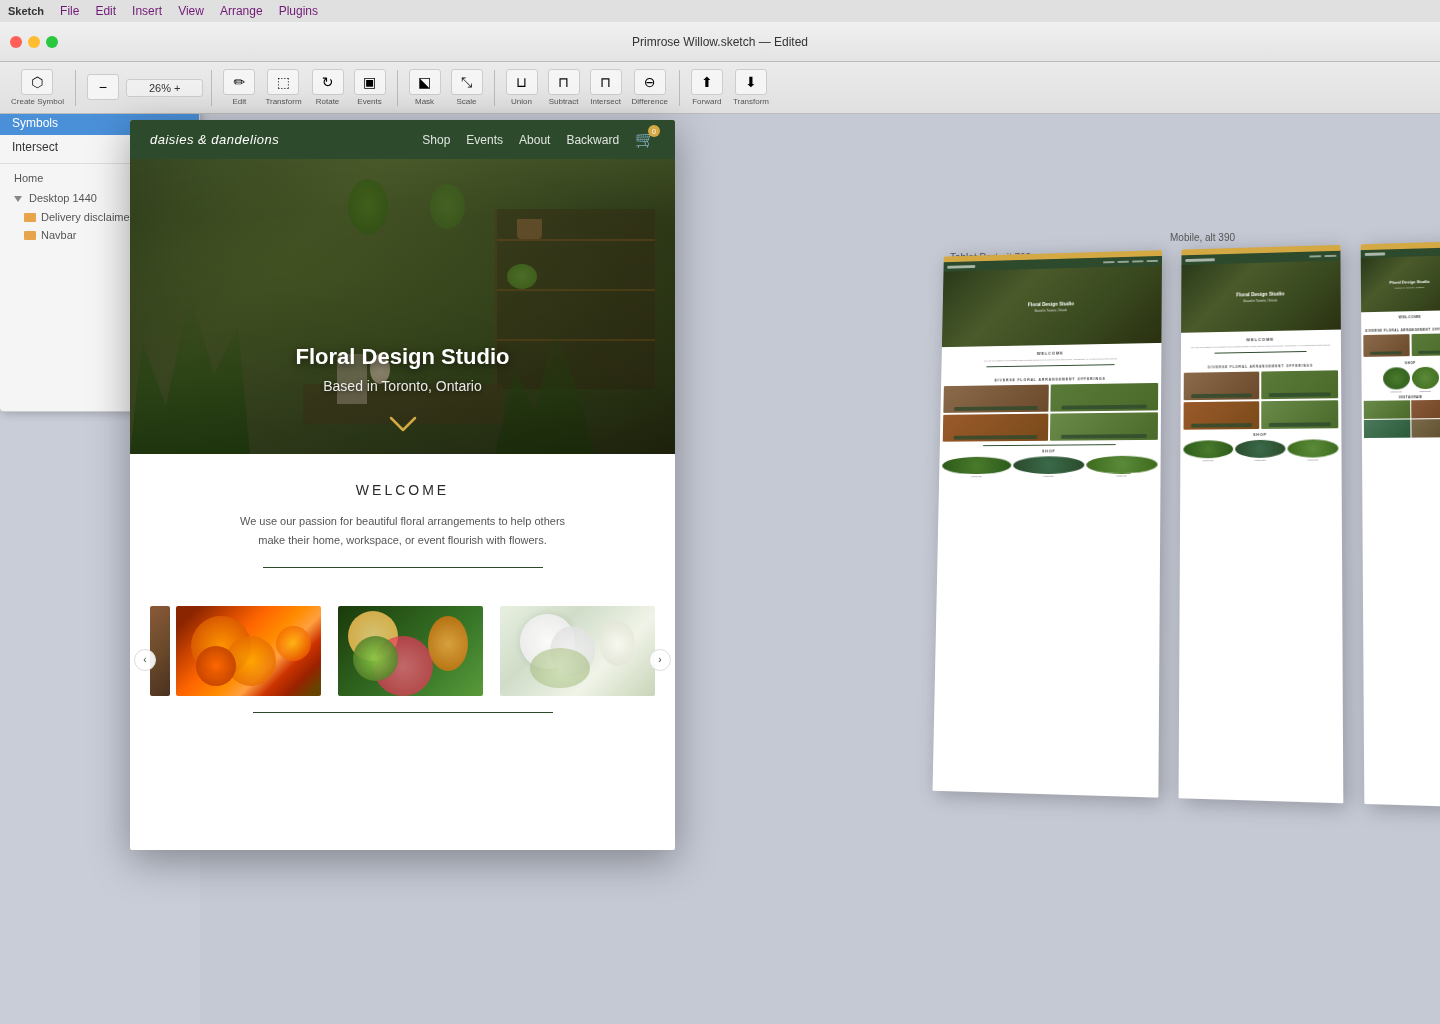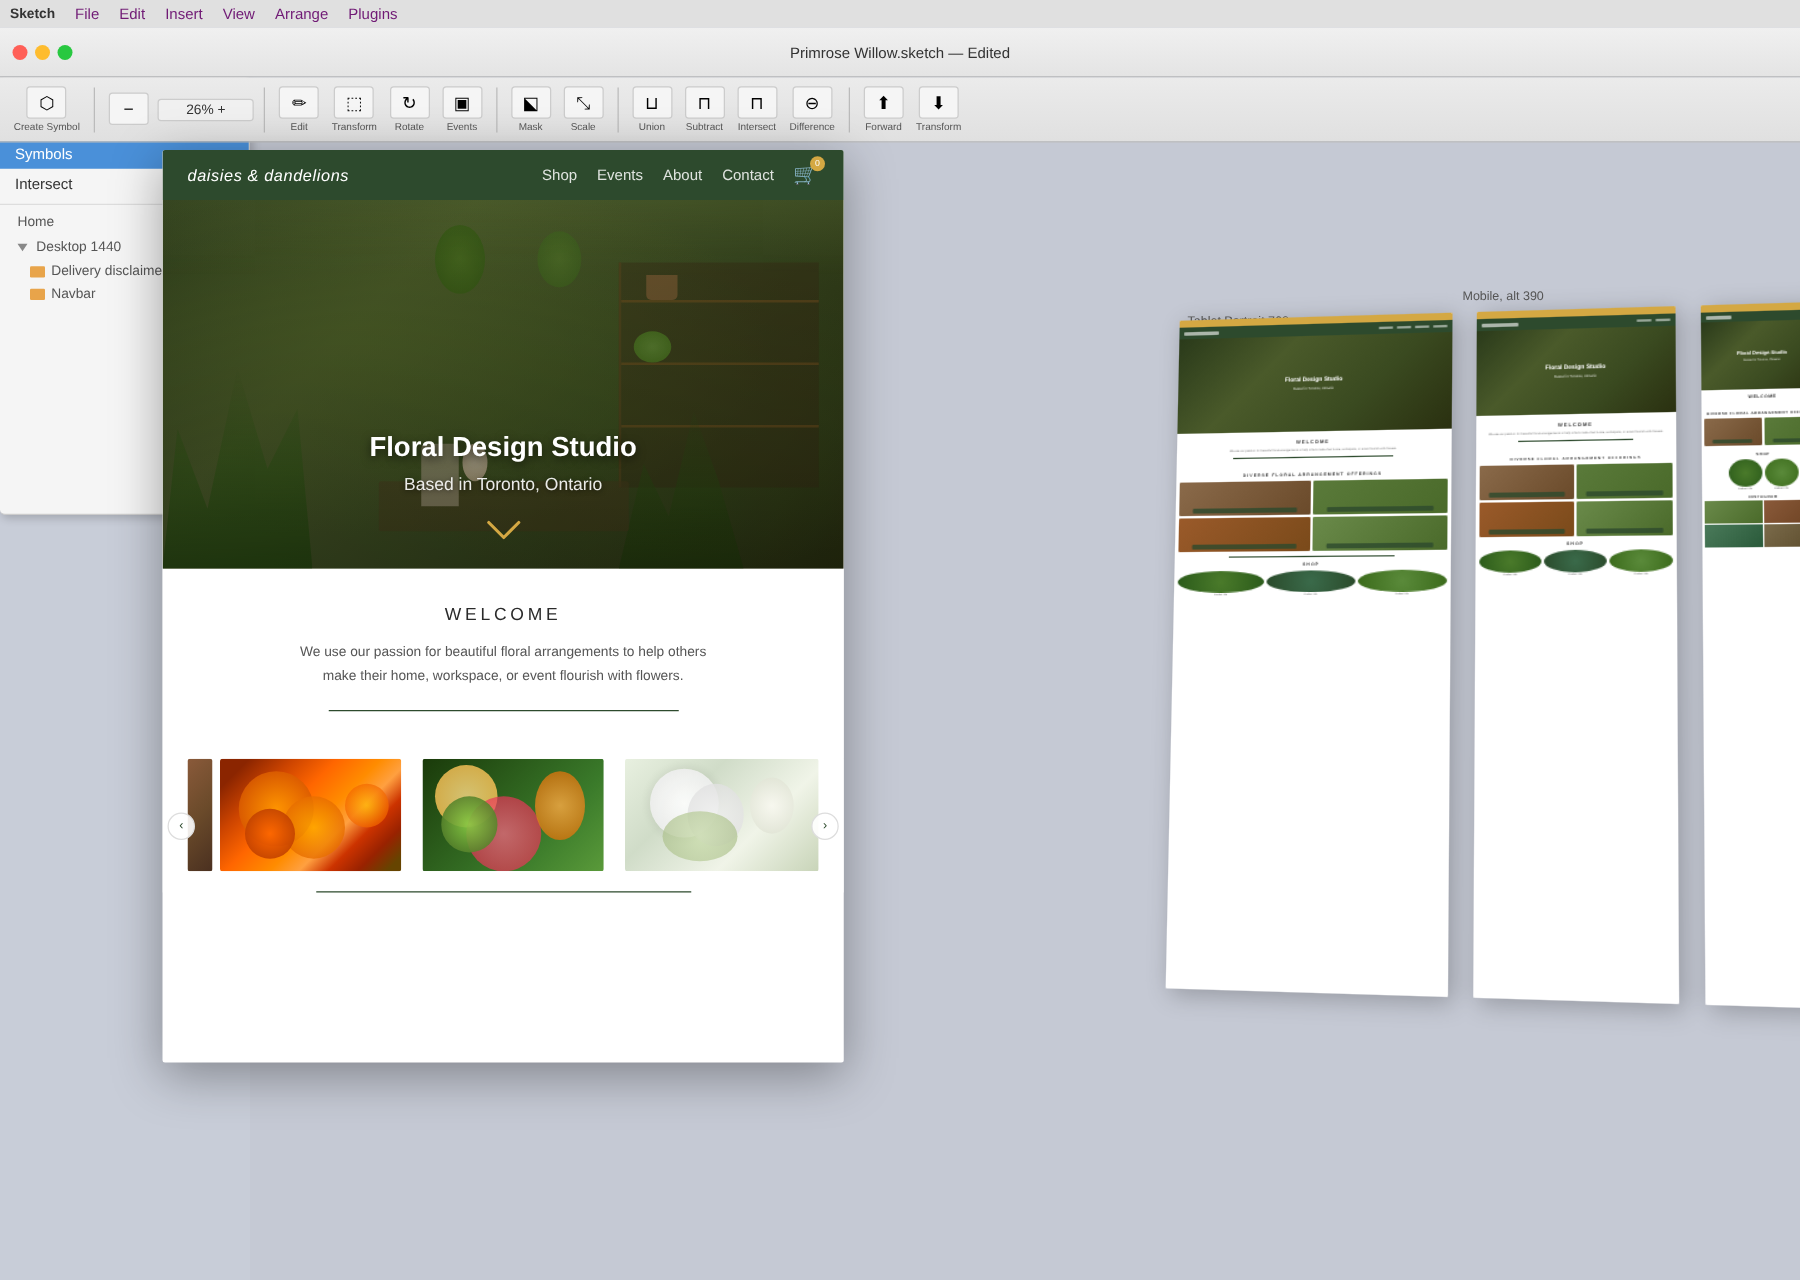--- a/index.html
+++ b/index.html
@@ -908,21 +908,21 @@
 
 <div class="website-preview">
 
 
   <nav class="site-nav">
     <span class="site-logo">daisies &amp; dandelions</span>
     <div class="site-nav-links">
       <a class="site-nav-link">Shop</a>
       <a class="site-nav-link">Events</a>
       <a class="site-nav-link">About</a>
-      <a class="site-nav-link">Contact</a>
+      <a class="site-nav-link">Backward</a>
       <div class="cart-icon-wrap">
         <span style="color:white; font-size:16px;">🛒</span>
         <span class="cart-badge">0</span>
       </div>
     </div>
   </nav>
 
   <div class="hero-section">
     <div class="hero-bg"></div>
 

